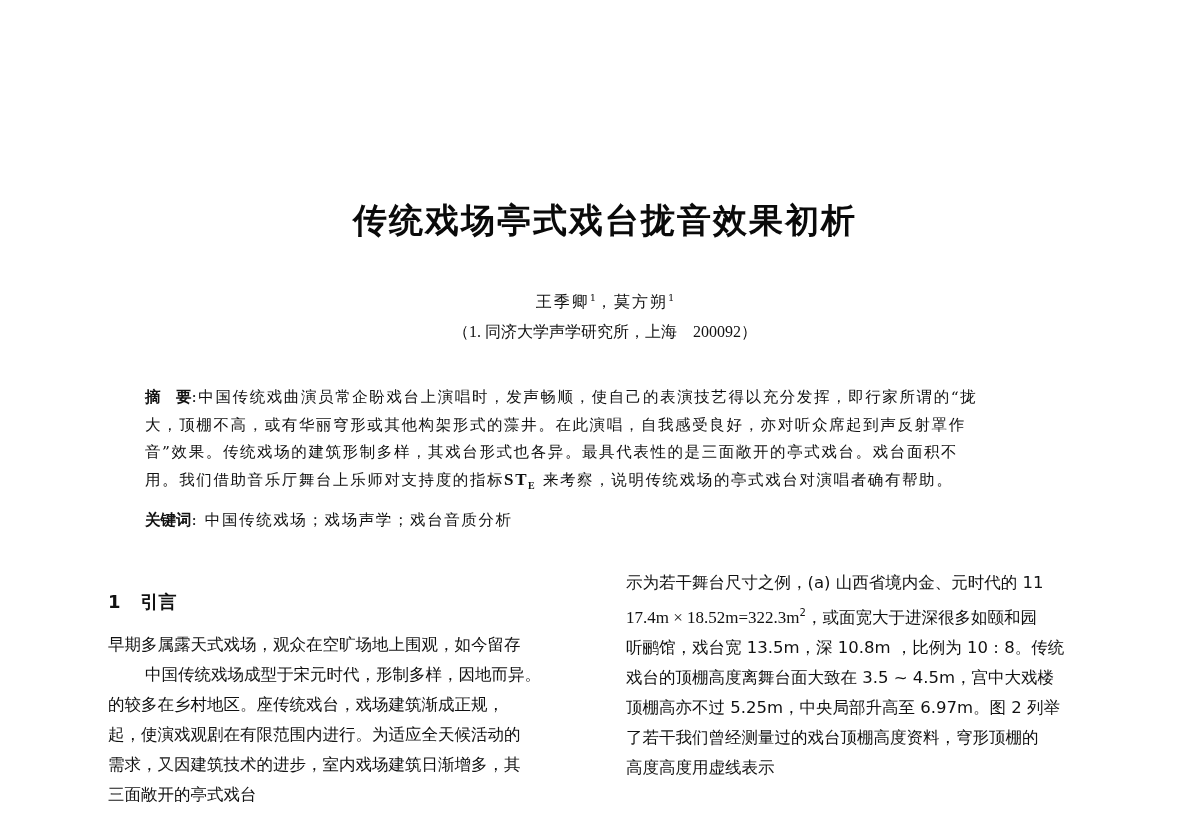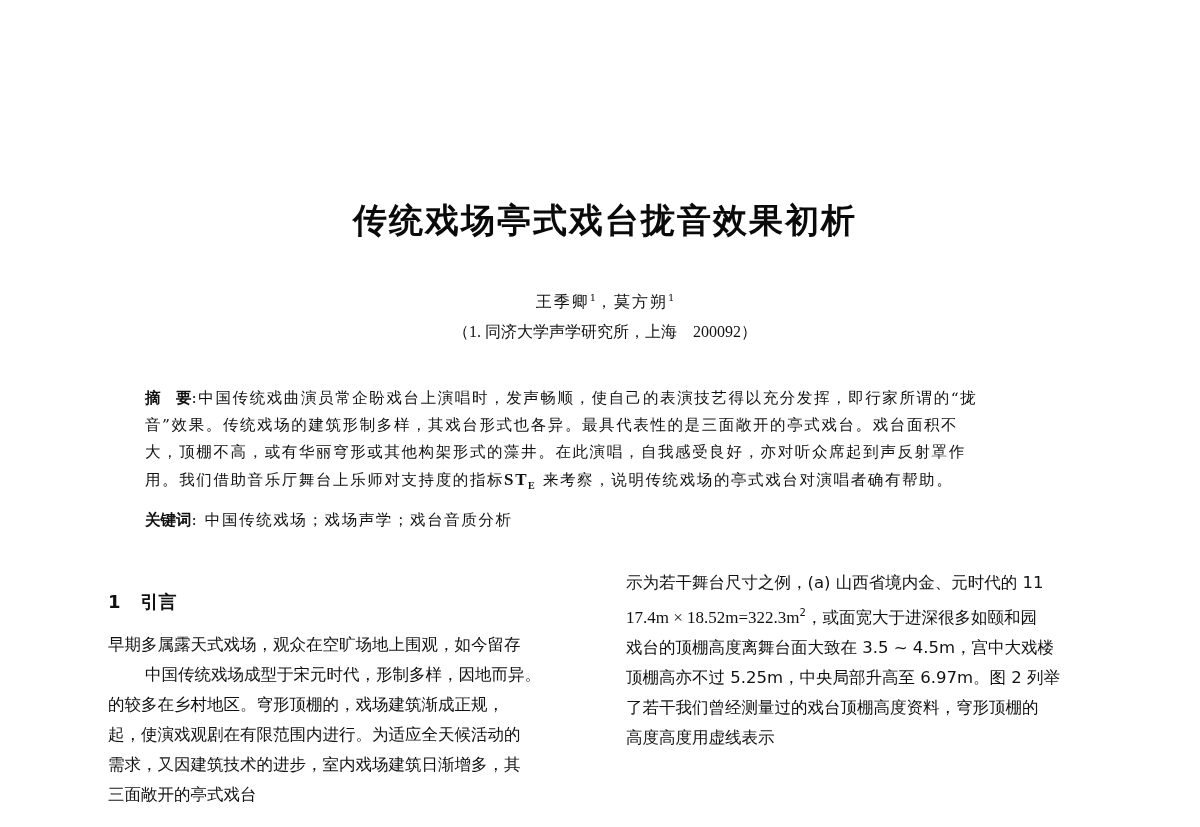--- a/index.html
+++ b/index.html
@@ -41,21 +41,21 @@
   }
 
   .abstract {
     left: 145px; width: 930px; top: 384px;
     font-size: 15.5px;
     line-height: 27px;
     letter-spacing: 1.6px;
     text-align: justify;
   }
   .abstract .label {
-    font-family: Liberation Sans, sans-serif;
+    font-family: Liberation Mono, monospace;
     font-weight: bold;
     letter-spacing: 0;
   }
   .abstract .line { display: block; white-space: nowrap; }
   .abstract sub { font-size: 10px; }
   .keywords {
     left: 145px; top: 510px;
     font-size: 15.5px;
     letter-spacing: 1.6px;
     white-space: nowrap;
@@ -101,42 +101,43 @@
 <div class="abs title">传统戏场亭式戏台拢音效果初析</div>
 
 <div class="abs authors">
   <span>王季卿</span><sup>1</sup><span>，</span><span>莫方朔</span><sup>1</sup>
 </div>
 
 <div class="abs affil">（1. 同济大学声学研究所，上海　200092）</div>
 
 <div class="abs abstract">
   <span class="line"><span class="label">摘　要</span><span>:</span><span>中国传统戏曲演员常企盼戏台上演唱时，发声畅顺，使自己的表演技艺得以充分发挥，即行家所谓的“拢</span></span>
+  <span class="line">大，顶棚不高，或有华丽穹形或其他构架形式的藻井。在此演唱，自我感受良好，亦对听众席起到声反射罩作</span>
   <span class="line">音”效果。传统戏场的建筑形制多样，其戏台形式也各异。最具代表性的是三面敞开的亭式戏台。戏台面积不</span>
-  <span class="line">大，顶棚不高，或有华丽穹形或其他构架形式的藻井。在此演唱，自我感受良好，亦对听众席起到声反射罩作</span>
   <span class="line"><span>用。我们借助音乐厅舞台上乐师对支持度的指标</span><span class="num-serif" style="font-weight:bold"><span>ST</span><sub>E</sub></span><span> 来考察，说明传统戏场的亭式戏台对演唱者确有帮助。</span></span>
 </div>
 
 <div class="abs keywords">
   <span class="label">关键词</span><span>:</span><span> 中国传统戏场；戏场声学；戏台音质分析</span>
 </div>
 
 <div class="abs section-heading">
   <span class="num">1</span><span>引言</span>
 </div>
 
 <div class="abs col col-left">
   <span class="line">早期多属露天式戏场，观众在空旷场地上围观，如今留存</span>
   <span class="line indent">中国传统戏场成型于宋元时代，形制多样，因地而异。</span>
-  <span class="line">的较多在乡村地区。穹形顶棚的，戏场建筑渐成正规，</span>
+  <span class="line">的较多在乡村地区。座传统戏台，戏场建筑渐成正规，</span>
   <span class="line">起，使演戏观剧在有限范围内进行。为适应全天候活动的</span>
   <span class="line">需求，又因建筑技术的进步，室内戏场建筑日渐增多，其</span>
   <span class="line">三面敞开的亭式戏台</span>
 </div>
 
 <div class="abs col col-right">
   <span class="line">示为若干舞台尺寸之例，(a) 山西省境内金、元时代的 11</span>
   <span class="line"><span class="num-serif">17.4m × 18.52m=322.3m</span><sup>2</sup><span>，或面宽大于进深很多如颐和园</span></span>
+  <span class="line">听鹂馆，戏台宽 13.5m，深 10.8m ，比例为 10 : 8。传统</span>
   <span class="line">戏台的顶棚高度离舞台面大致在 3.5 ~ 4.5m，宫中大戏楼</span>
   <span class="line">顶棚高亦不过 5.25m，中央局部升高至 6.97m。图 2 列举</span>
   <span class="line">了若干我们曾经测量过的戏台顶棚高度资料，穹形顶棚的</span>
   <span class="line">高度高度用虚线表示</span>
 </div>
 
 </body></html>

